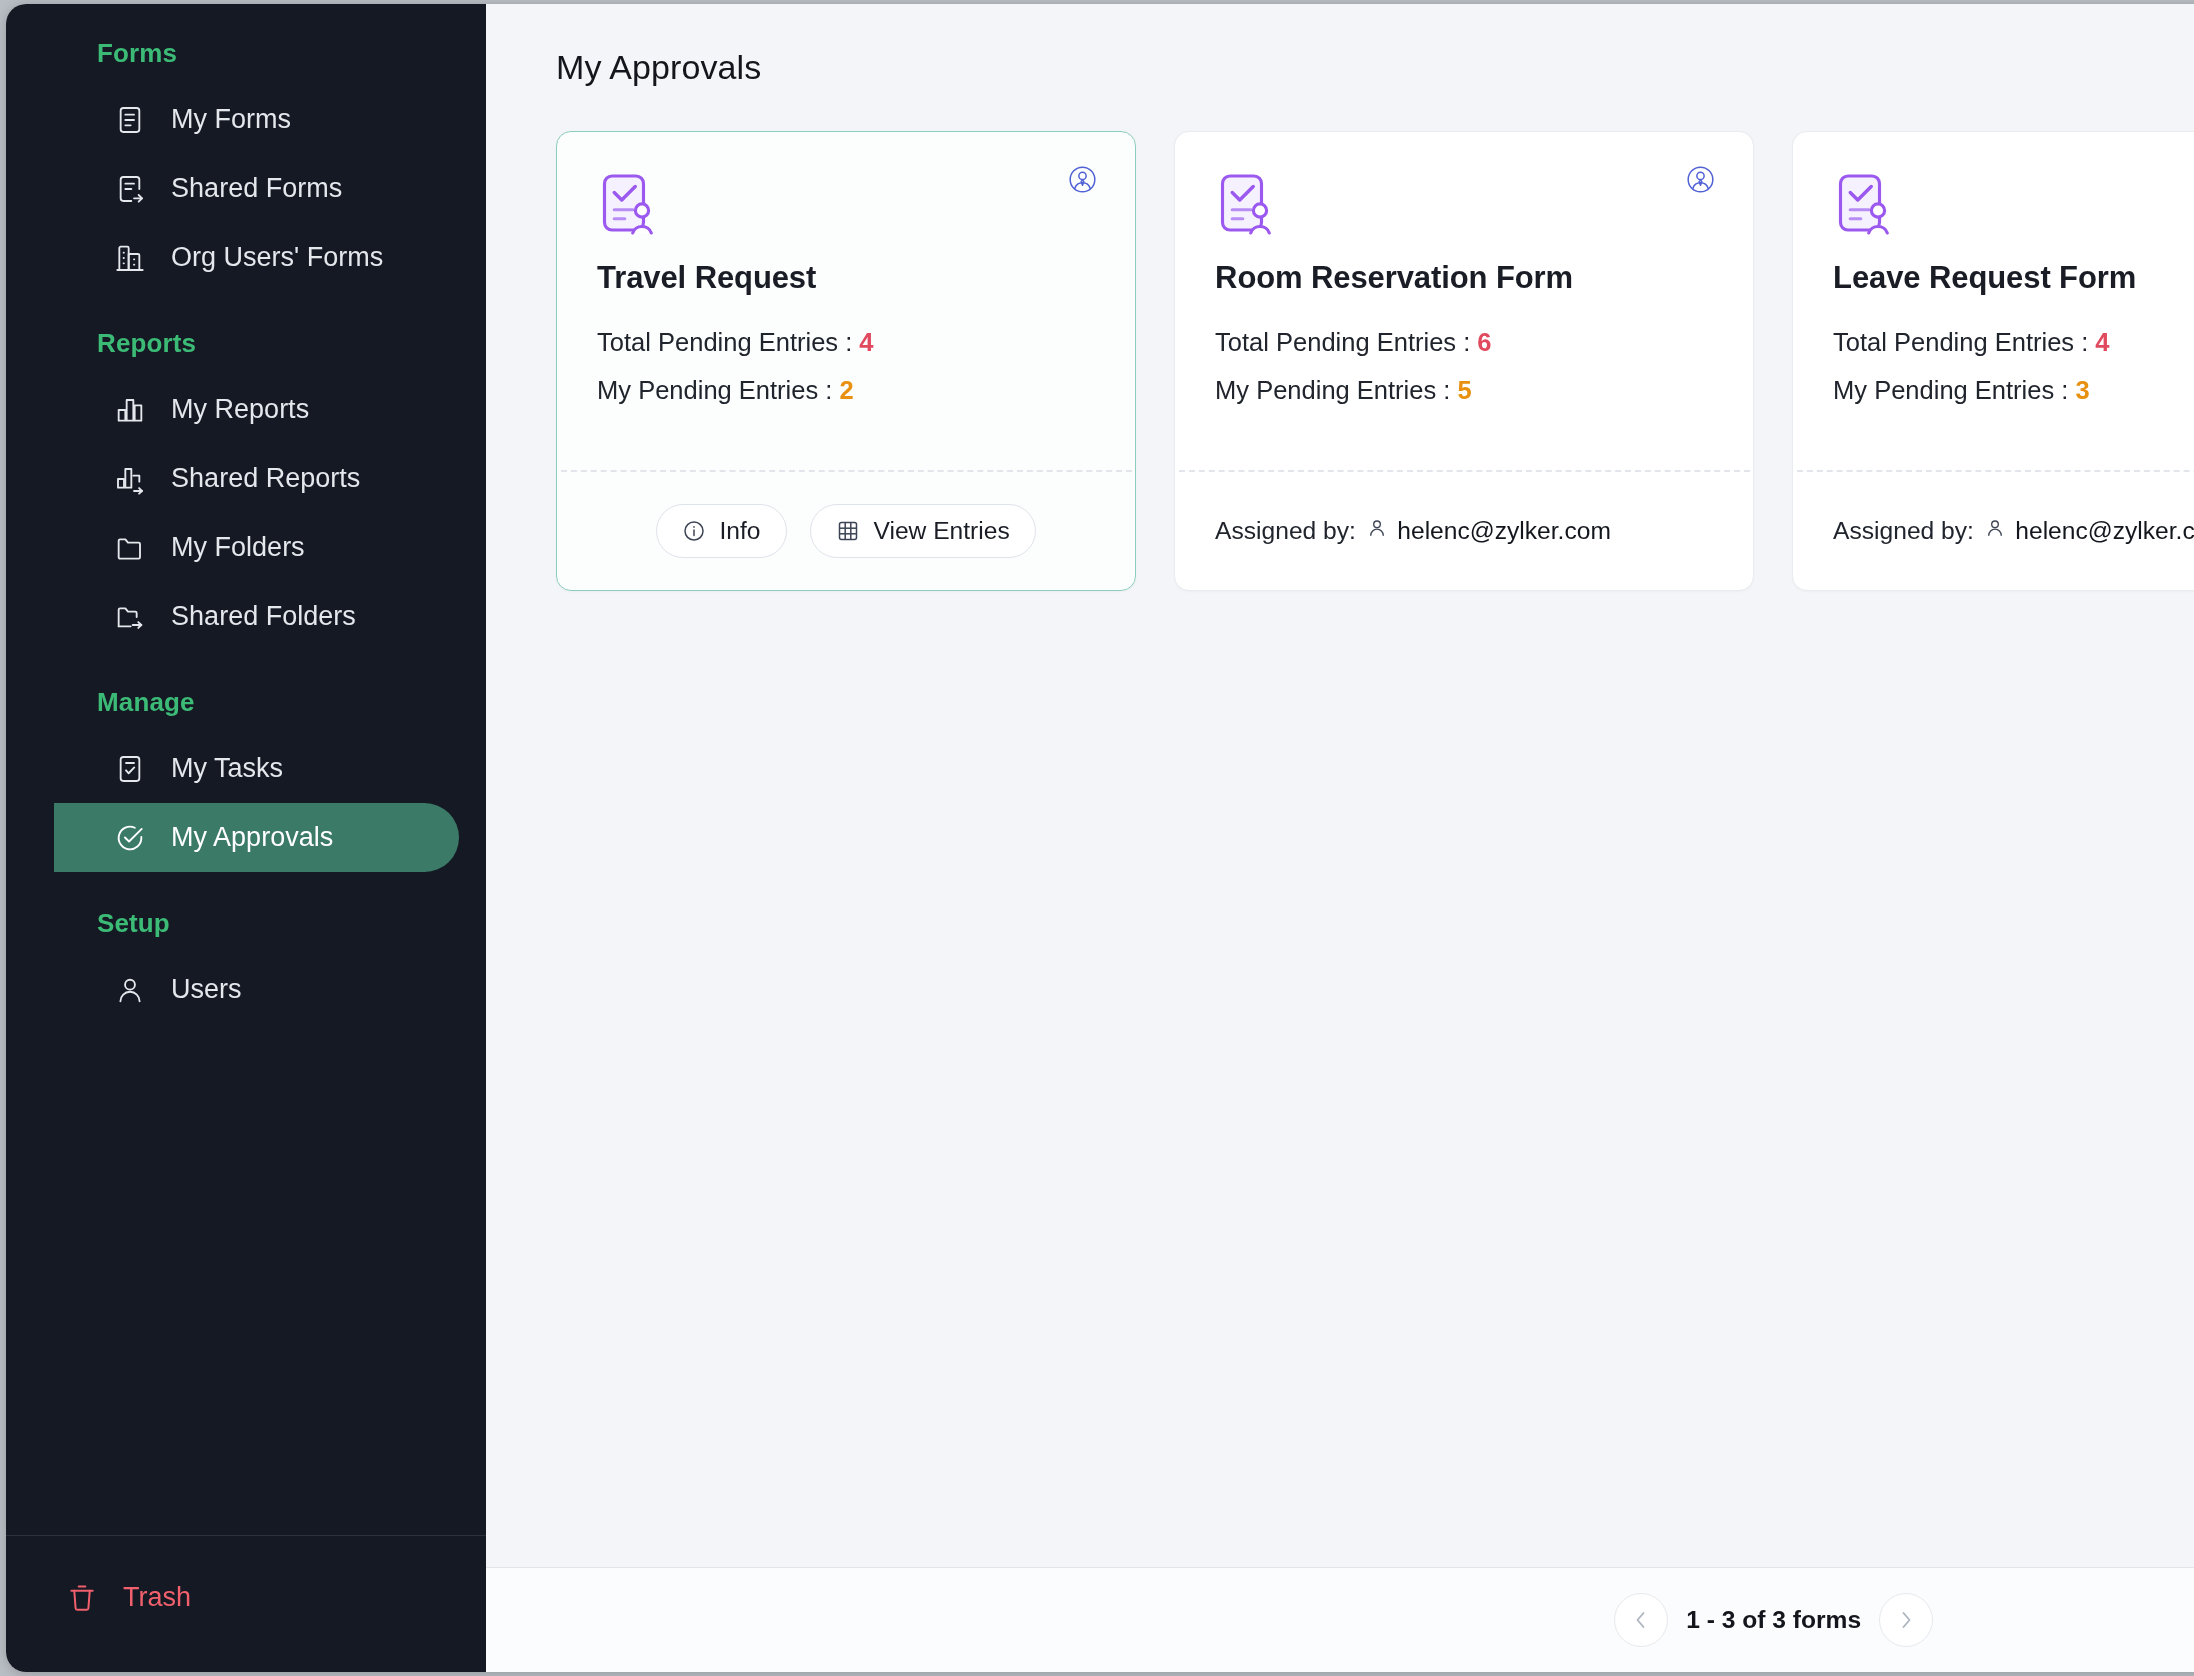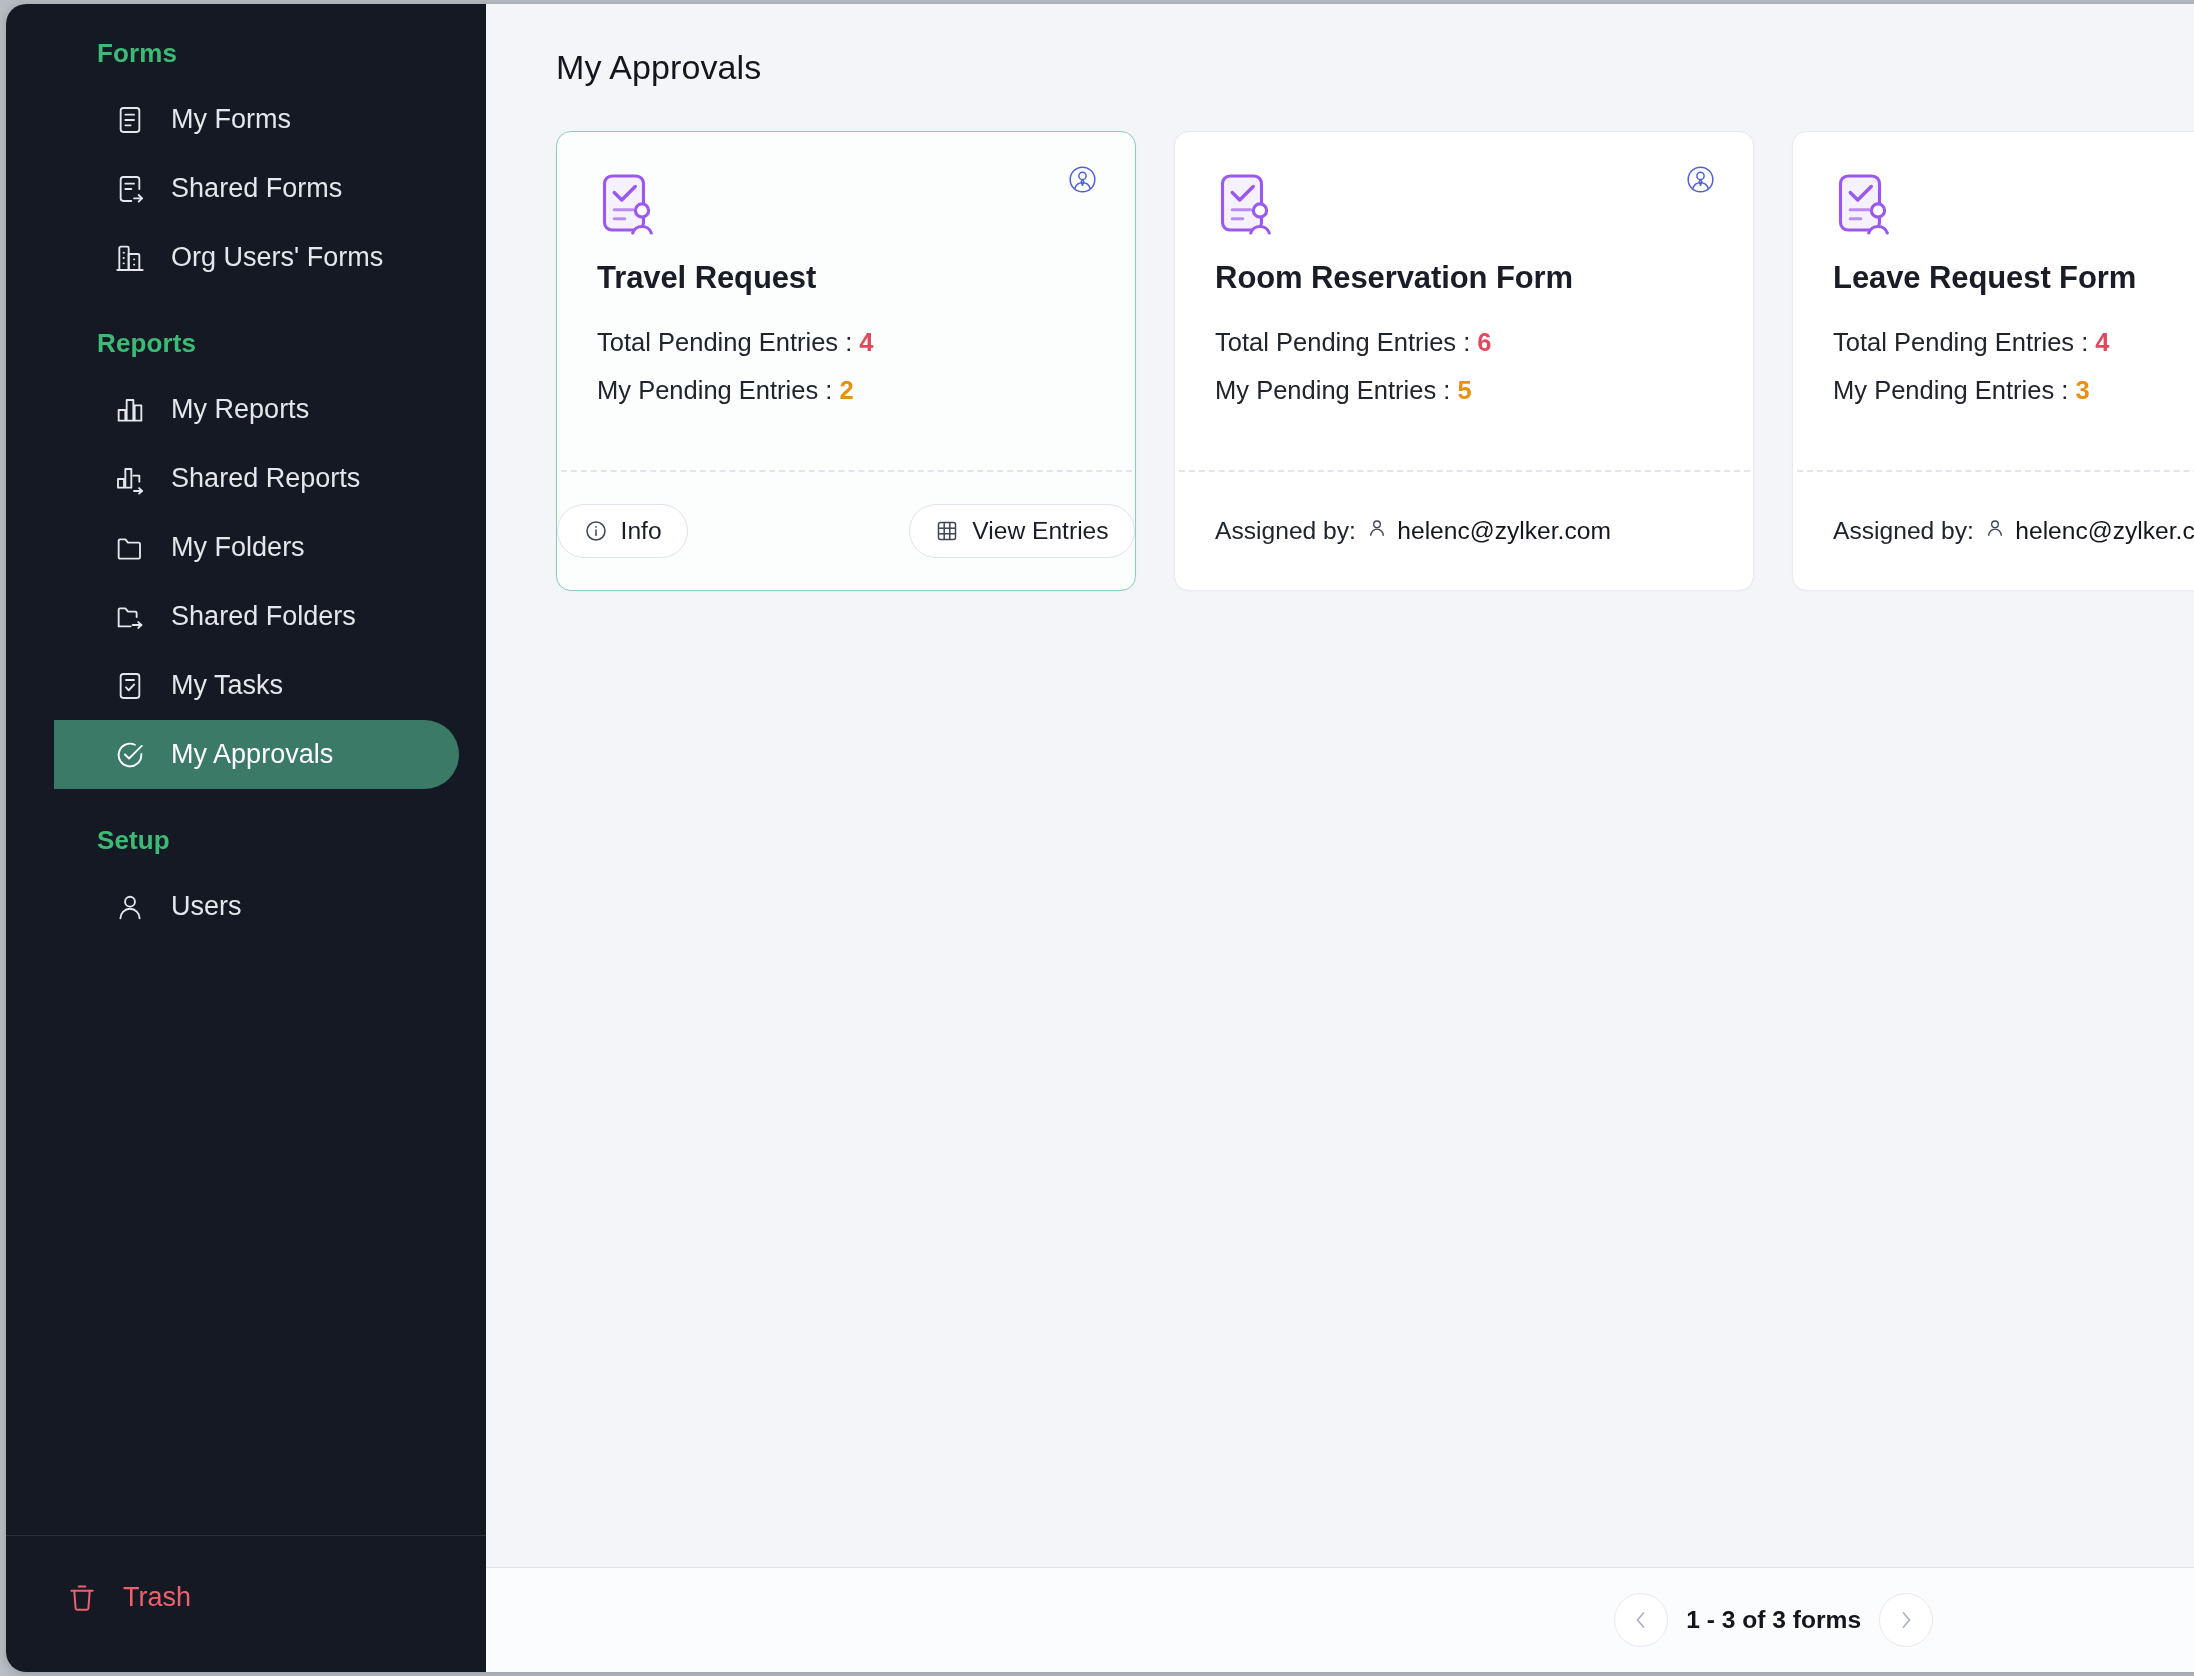--- a/index.html
+++ b/index.html
@@ -182,21 +182,21 @@
     margin: 0 3.5px;
   }
 
   .card-footer {
     height: 118px;
     display: flex;
     align-items: center;
     padding: 0 40px;
   }
   .card-footer.buttons {
-    justify-content: space-between;
+    justify-content: center;
     gap: 23px;
     padding: 0;
   }
 
   .pill-btn {
     height: 54px;
     border-radius: 27px;
     border: 1.3px solid #dfe3ea;
     background: #ffffff;
     display: inline-flex;
@@ -344,20 +344,21 @@
           <svg width="32" height="32" viewBox="0 0 24 24" fill="none" stroke="#e4e7ec" stroke-width="1.4" stroke-linecap="round" stroke-linejoin="round">
             <path d="M3.5 19V6.5a1 1 0 0 1 1-1h4l2 2.5h5.5a1 1 0 0 1 1 1V12"></path>
               <path d="M3.5 19h9"></path>
               <line x1="14" y1="18" x2="20.5" y2="18"></line>
               <polyline points="18.2,15.8 20.5,18 18.2,20.2"></polyline>
           </svg>
         </span>
         <span class="nav-label">Shared Folders</span>
       </div>
 
+      <div class="nav-section-title">Manage</div>
 
       <div class="nav-item">
         <span class="nav-icon">
           <svg width="32" height="32" viewBox="0 0 24 24" fill="none" stroke="#e4e7ec" stroke-width="1.4" stroke-linecap="round" stroke-linejoin="round">
             <rect x="5" y="3" width="14" height="18" rx="2"></rect>
               <line x1="9" y1="7.5" x2="15" y2="7.5"></line>
               <polyline points="9,13 11,15.2 15.2,10.8"></polyline>
           </svg>
         </span>
         <span class="nav-label">My Tasks</span>

